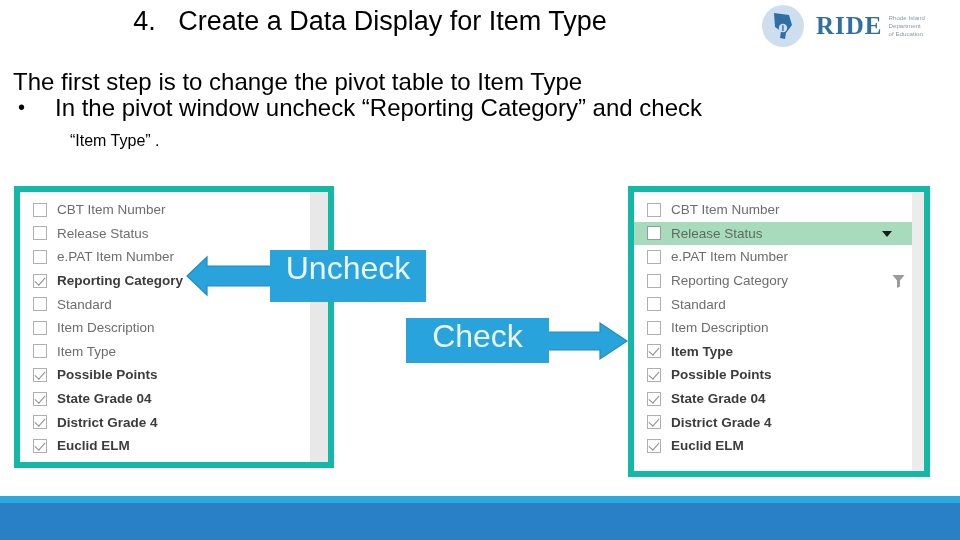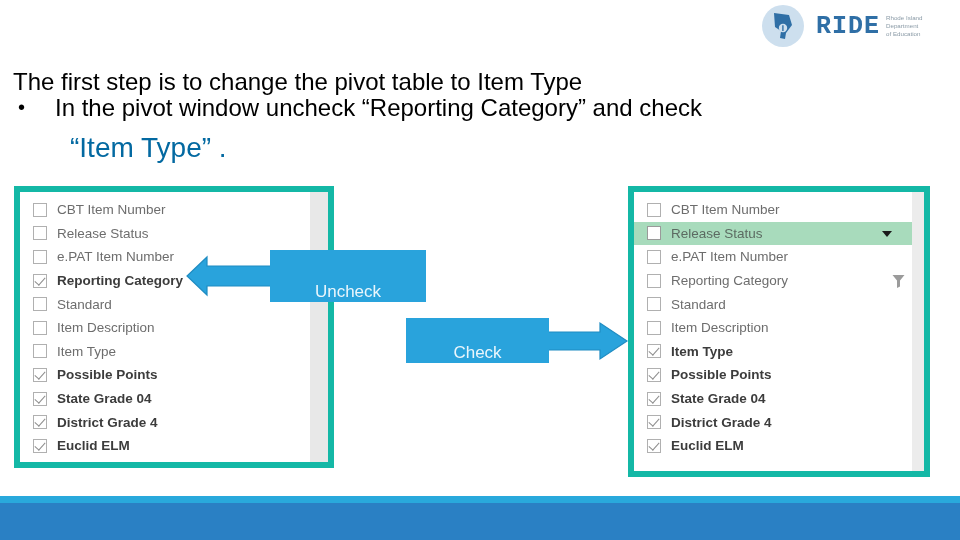--- a/index.html
+++ b/index.html
@@ -11,31 +11,31 @@
   }
   .slide{position:absolute;left:0;top:0;width:960px;height:540px;background:#fff;}
 
   
   .logo{position:absolute;left:762px;top:4px;width:190px;height:44px;display:flex;align-items:center;}
   .logo-circle{width:42px;height:42px;border-radius:50%;background:#cddfee;
                display:flex;align-items:center;justify-content:center;flex:0 0 auto;}
   .logo-mark{width:26px;height:30px;}
   .logo-text{margin-left:12px;display:flex;align-items:center;}
   .logo-ride{font-size:25px;font-weight:bold;color:#2f6fa6;letter-spacing:1px;
-             font-family:Liberation Mono, monospace;}
+             font-family:Liberation Serif, serif;}
   .logo-sub{margin-left:6px;font-size:6.2px;line-height:8px;color:#8a9aa6;
             font-family:"Liberation Sans", sans-serif;}
 
   
   .title{position:absolute;left:0;top:6px;width:740px;text-align:center;
          font-size:27px;color:#000;letter-spacing:0px;white-space:pre;}
   .lead{position:absolute;left:13px;top:56px;font-size:24px;color:#000;white-space:pre;margin-top:12px;}
   .bullet-dot{position:absolute;left:18px;top:97px;font-size:20px;line-height:20px;color:#000;}
   .bullet-l1{position:absolute;left:55px;top:94px;font-size:24px;color:#000;white-space:pre;}
-  .bullet-l2{position:absolute;left:70px;top:132px;font-size:28px;color:#0369a1;white-space:pre;}
+  .bullet-l2{position:absolute;left:70px;top:132px;font-size:16px;color:#000000;white-space:pre;}
 
   
   .panel{position:absolute;background:#ffffff;border:6px solid #14b8a6;box-sizing:border-box;}
   .panel-left{left:14px;top:186px;width:320px;height:282px;}
   .panel-right{left:628px;top:186px;width:302px;height:291px;}
   .panel-scroll{position:absolute;top:0;width:18px;height:100%;background:#e8e8e8;}
   .panel-left .panel-scroll{right:0;}
   .panel-right .panel-scroll{right:0;width:12px;background:#ececec;}
 
   .rows{position:absolute;left:0;top:6px;width:100%;}
@@ -50,22 +50,22 @@
        font-family:"Liberation Sans", sans-serif;}
   .lbl.b{font-weight:bold;color:#3c3c3c;}
   .row.hl .lbl{color:#5c6b62;}
 
   .dd-arrow{position:absolute;right:32px;top:9px;width:0;height:0;
             border-left:5.5px solid transparent;border-right:5.5px solid transparent;
             border-top:6px solid #1b1b1b;}
   .funnel{position:absolute;right:18px;top:4px;width:15px;height:16px;}
 
   
-  .callout{position:absolute;background:#29a3dc;display:flex;align-items:flex-end;justify-content:center;
-           color:#eaf6fc;font-size:17px;font-family:"Liberation Sans", sans-serif;}
+  .callout{position:absolute;background:#29a3dc;display:flex;align-items:flex-start;justify-content:center;
+           color:#eaf6fc;font-size:32px;font-family:"Liberation Sans", sans-serif;}
   .callout-uncheck{left:270px;top:250px;width:156px;height:52px;}
   .callout-check{left:406px;top:318px;width:143px;height:45px;}
 
   .arrow-svg{position:absolute;left:0;top:0;width:960px;height:540px;pointer-events:none;}
 
   
   .bar-light{position:absolute;left:0;top:496px;width:960px;height:7px;background:#29a9dc;}
   .bar-dark{position:absolute;left:0;top:503px;width:960px;height:37px;background:#2a80c4;}
 </style>
 </head>
@@ -84,20 +84,21 @@
     <div class="logo-text">
       <span class="logo-ride">RIDE</span>
       <span class="logo-sub">
         <div>Rhode Island</div>
         <div>Department</div>
         <div>of Education</div>
       </span>
     </div>
   </div>
 
+  <div class="title">4.   Create a Data Display for Item Type</div>
   <div class="lead">The first step is to change the pivot table to Item Type</div>
   <div class="bullet-dot">•</div>
   <div class="bullet-l1">In the pivot window uncheck “Reporting Category” and check</div>
   <div class="bullet-l2">“Item Type” .</div>
 
   <div class="panel panel-left">
     <div class="rows" id="left-rows">
         <div class="row">
           <span class="cb"></span>
           <span class="lbl">CBT Item Number</span>

